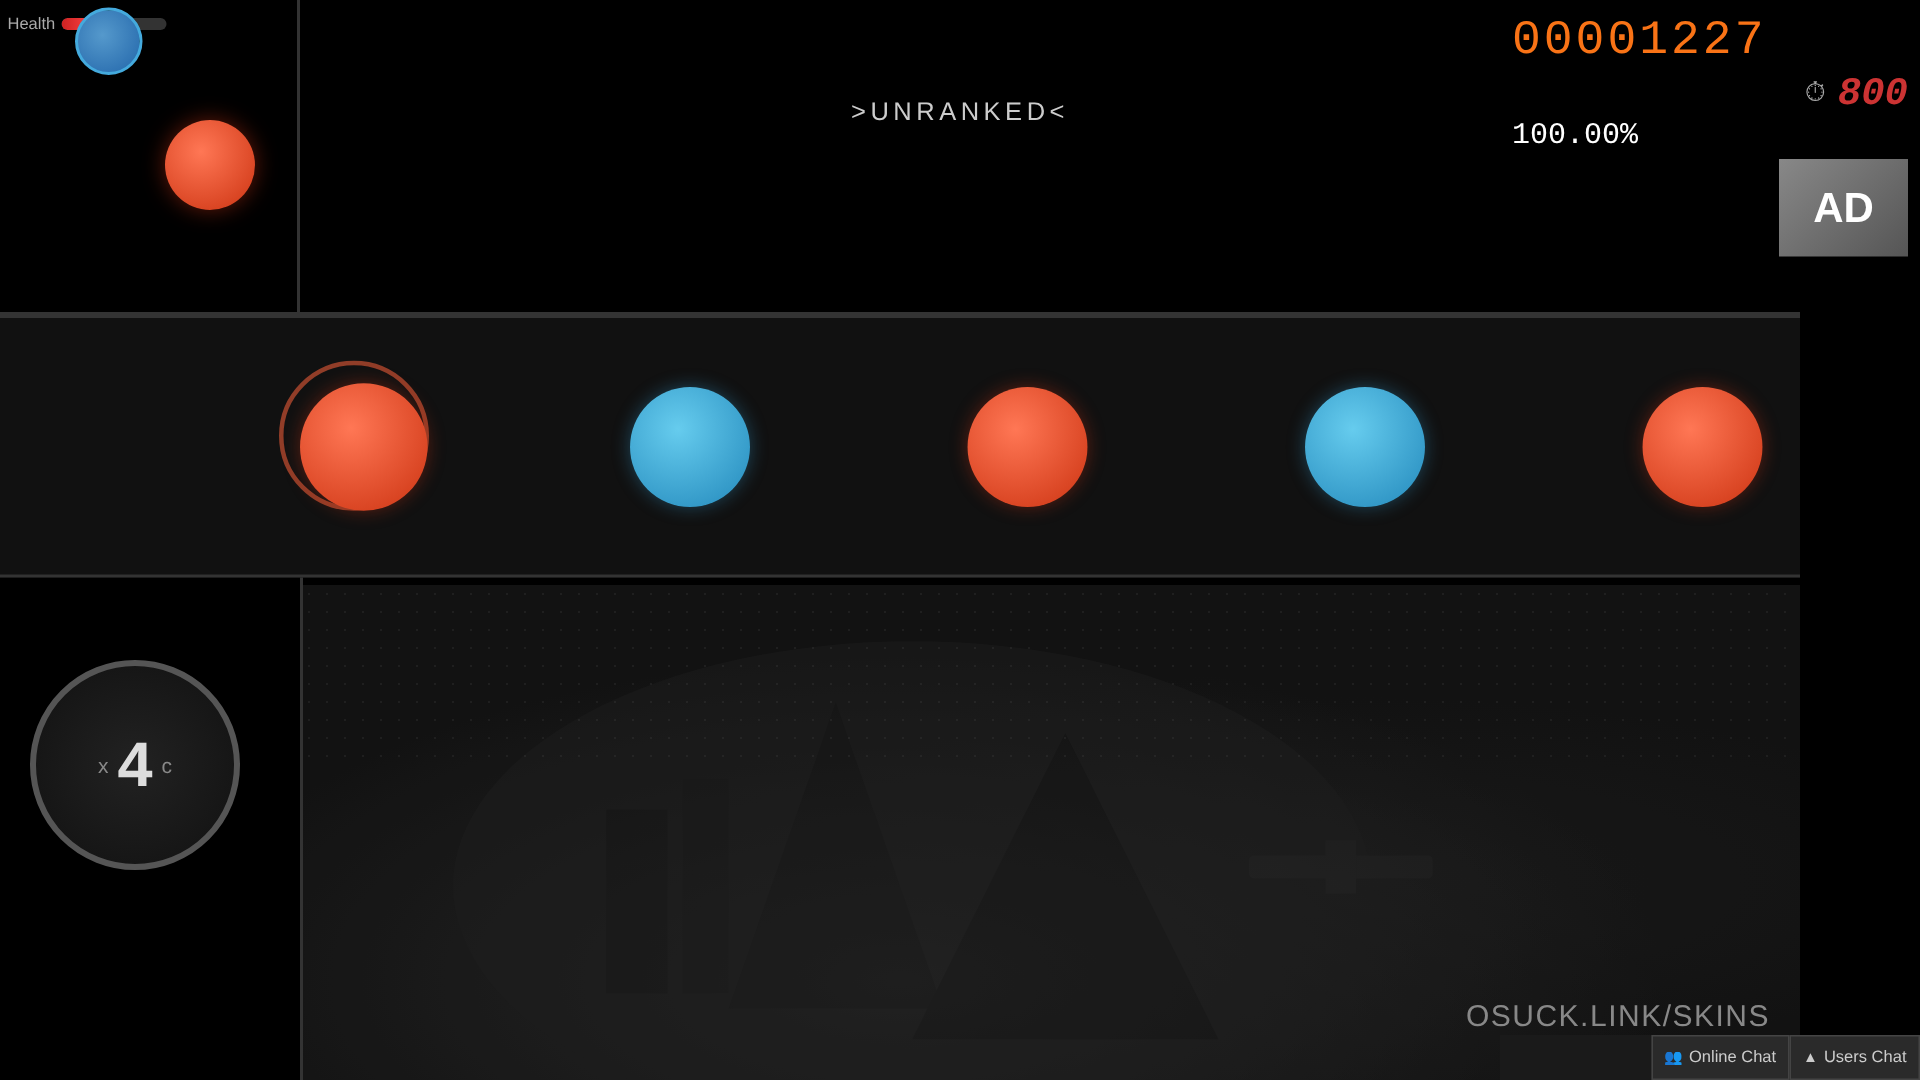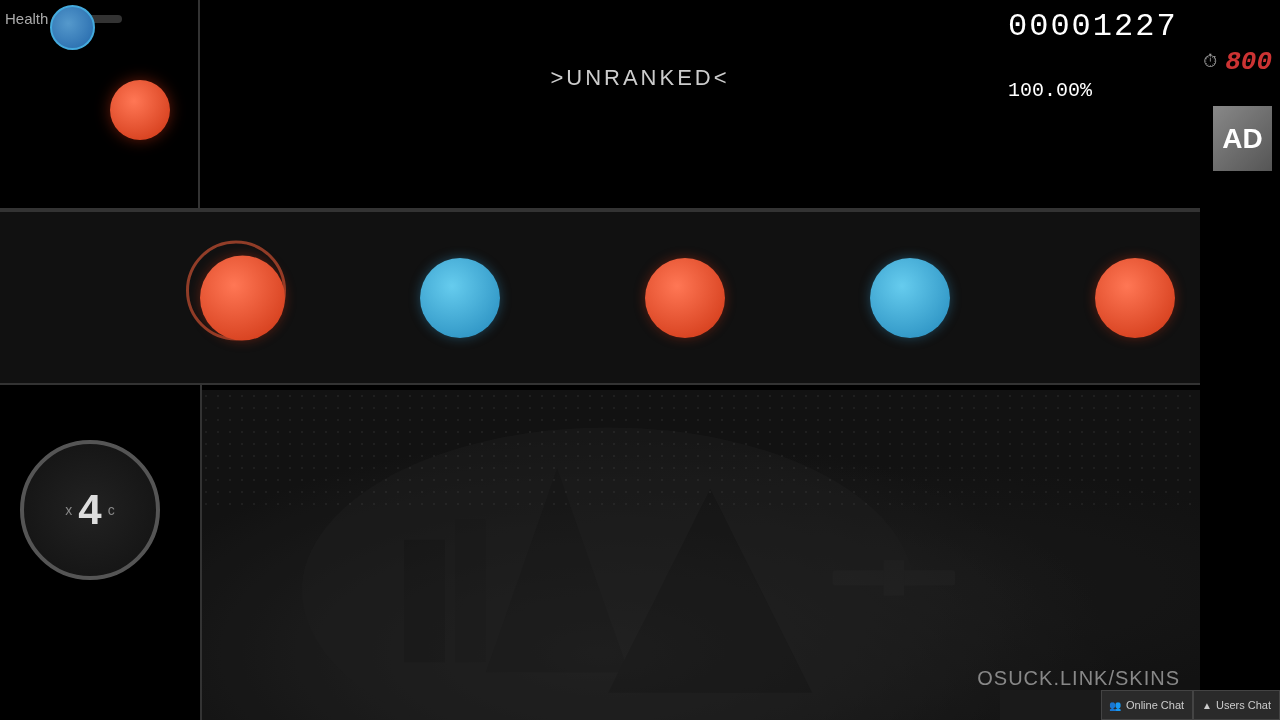--- a/index.html
+++ b/index.html
@@ -69,39 +69,39 @@
       border-bottom: 2px solid #333;
     }
 
     
     .unranked-text {
       position: absolute;
       top: 65px;
       left: 50%;
       transform: translateX(-50%);
       color: #ccc;
-      font-size: 22px;
+      font-size: 17px;
       letter-spacing: 3px;
       font-family: Arial, sans-serif;
       white-space: nowrap;
     }
 
     
     .health-area {
       position: absolute;
       top: 10px;
       left: 5px;
       display: flex;
       align-items: center;
       gap: 4px;
     }
 
     .health-label {
       color: #aaa;
-      font-size: 15px;
+      font-size: 11px;
       font-family: Arial, sans-serif;
     }
 
     .health-bar-container {
       width: 70px;
       height: 8px;
       background: #333;
       border-radius: 4px;
       overflow: hidden;
     }
@@ -205,21 +205,21 @@
 
     .hit-circle-with-ring .circle-inner {
       border-radius: 50%;
       background: radial-gradient(circle at 40% 35%, #ff7755, #cc3311);
       box-shadow: 0 0 12px rgba(200, 50, 20, 0.4);
       position: relative;
       z-index: 2;
     }
 
     .score-number {
-      color: #ffffff;
+      color: #f97316;
       font-size: 32px;
       font-family: 'Courier New', monospace;
       letter-spacing: 2px;
       display: block;
     }
 
     .score-divider-row {
       display: flex;
       align-items: center;
       justify-content: flex-end;
@@ -242,21 +242,21 @@
 
     .score-accuracy {
       color: #fff;
       font-size: 20px;
       font-family: 'Courier New', monospace;
       display: block;
       margin-top: 2px;
     }
 
     .score-grade-box {
-      width: 59px;
+      width: 86px;
       height: 65px;
       background: linear-gradient(135deg, #888, #555);
       display: flex;
       align-items: center;
       justify-content: center;
       margin-left: auto;
       margin-top: 4px;
     }
 
     .score-grade-text {

